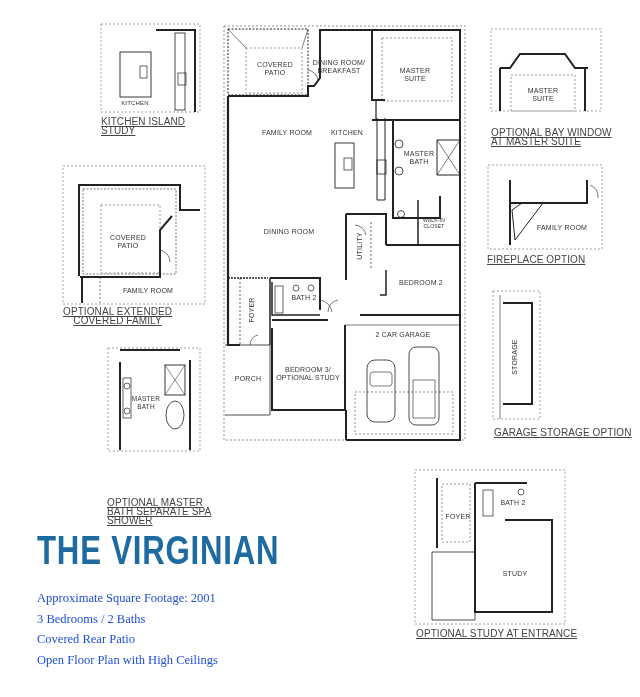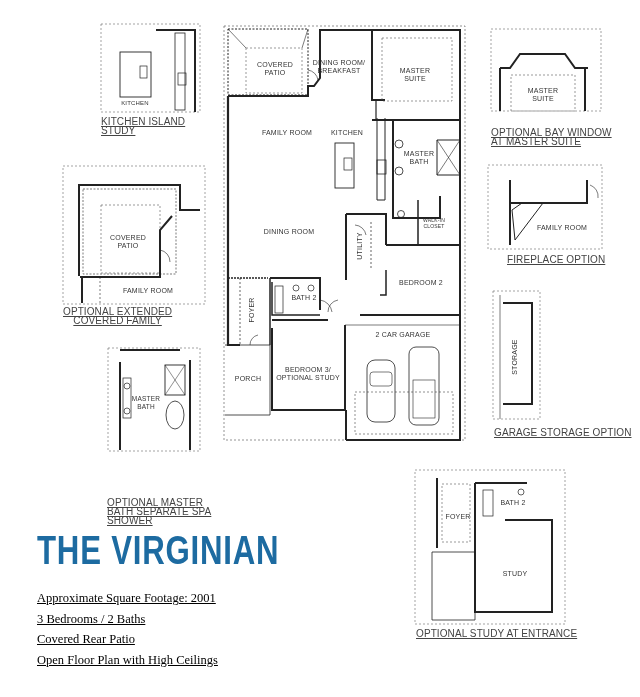--- a/index.html
+++ b/index.html
@@ -2,21 +2,21 @@
 <html><head>
 <meta charset="utf-8">
 <style>
   html,body{margin:0;padding:0;background:#fff;}
   body{width:640px;height:697px;position:relative;overflow:hidden;font-family:"Liberation Sans",sans-serif;}
   svg text{font-family:"Liberation Sans",sans-serif;fill:#333;}
   .lbl{font-size:7px;letter-spacing:0.2px;}
   .cap{position:absolute;font-size:10px;color:#444;text-decoration:underline;line-height:9px;font-family:"Liberation Sans",sans-serif;letter-spacing:0.1px;}
   .title{position:absolute;left:37px;top:528px;font-family:"Liberation Sans",sans-serif;font-weight:bold;font-size:40px;color:#1d6ba1;transform:scaleX(0.78);transform-origin:left top;letter-spacing:1px;margin:0;}
   .features{position:absolute;left:37px;top:588px;margin:0;padding:0;list-style:none;}
-  .features li{font-family:"Liberation Serif",serif;font-size:12.5px;color:#000000;height:20.5px;line-height:20px;text-decoration:underline;}
+  .features li{font-family:"Liberation Serif",serif;font-size:12.5px;color:#1d4ed8;height:20.5px;line-height:20px;}
 </style>
 </head>
 <body>
 
 <svg width="640" height="697" style="position:absolute;left:0;top:0;" viewBox="0 0 640 697">
   <g fill="none" stroke="#222">
 
     <rect x="224" y="26" width="241" height="414" stroke-dasharray="2,2" stroke-width="0.7" stroke="#666"></rect>
 
     <rect x="228" y="29" width="80" height="66" stroke-width="1" stroke-dasharray="2,1.5"></rect>
@@ -204,21 +204,21 @@
 </div>
 <div class="cap" style="left:107px;top:454px;margin-top:44px;">
   <div>OPTIONAL MASTER</div>
   <div>BATH SEPARATE SPA</div>
   <div>SHOWER</div>
 </div>
 <div class="cap" style="left:491px;top:128px;">
   <div>OPTIONAL BAY WINDOW</div>
   <div>AT MASTER SUITE</div>
 </div>
-<div class="cap" style="left:507px;top:255px;">
+<div class="cap" style="left:487px;top:255px;">
   <div>FIREPLACE OPTION</div>
 </div>
 <div class="cap" style="left:494px;top:428px;">
   <div>GARAGE STORAGE OPTION</div>
 </div>
 <div class="cap" style="left:416px;top:629px;">
   <div>OPTIONAL STUDY AT ENTRANCE</div>
 </div>
 
 <h1 class="title">THE VIRGINIAN</h1>

